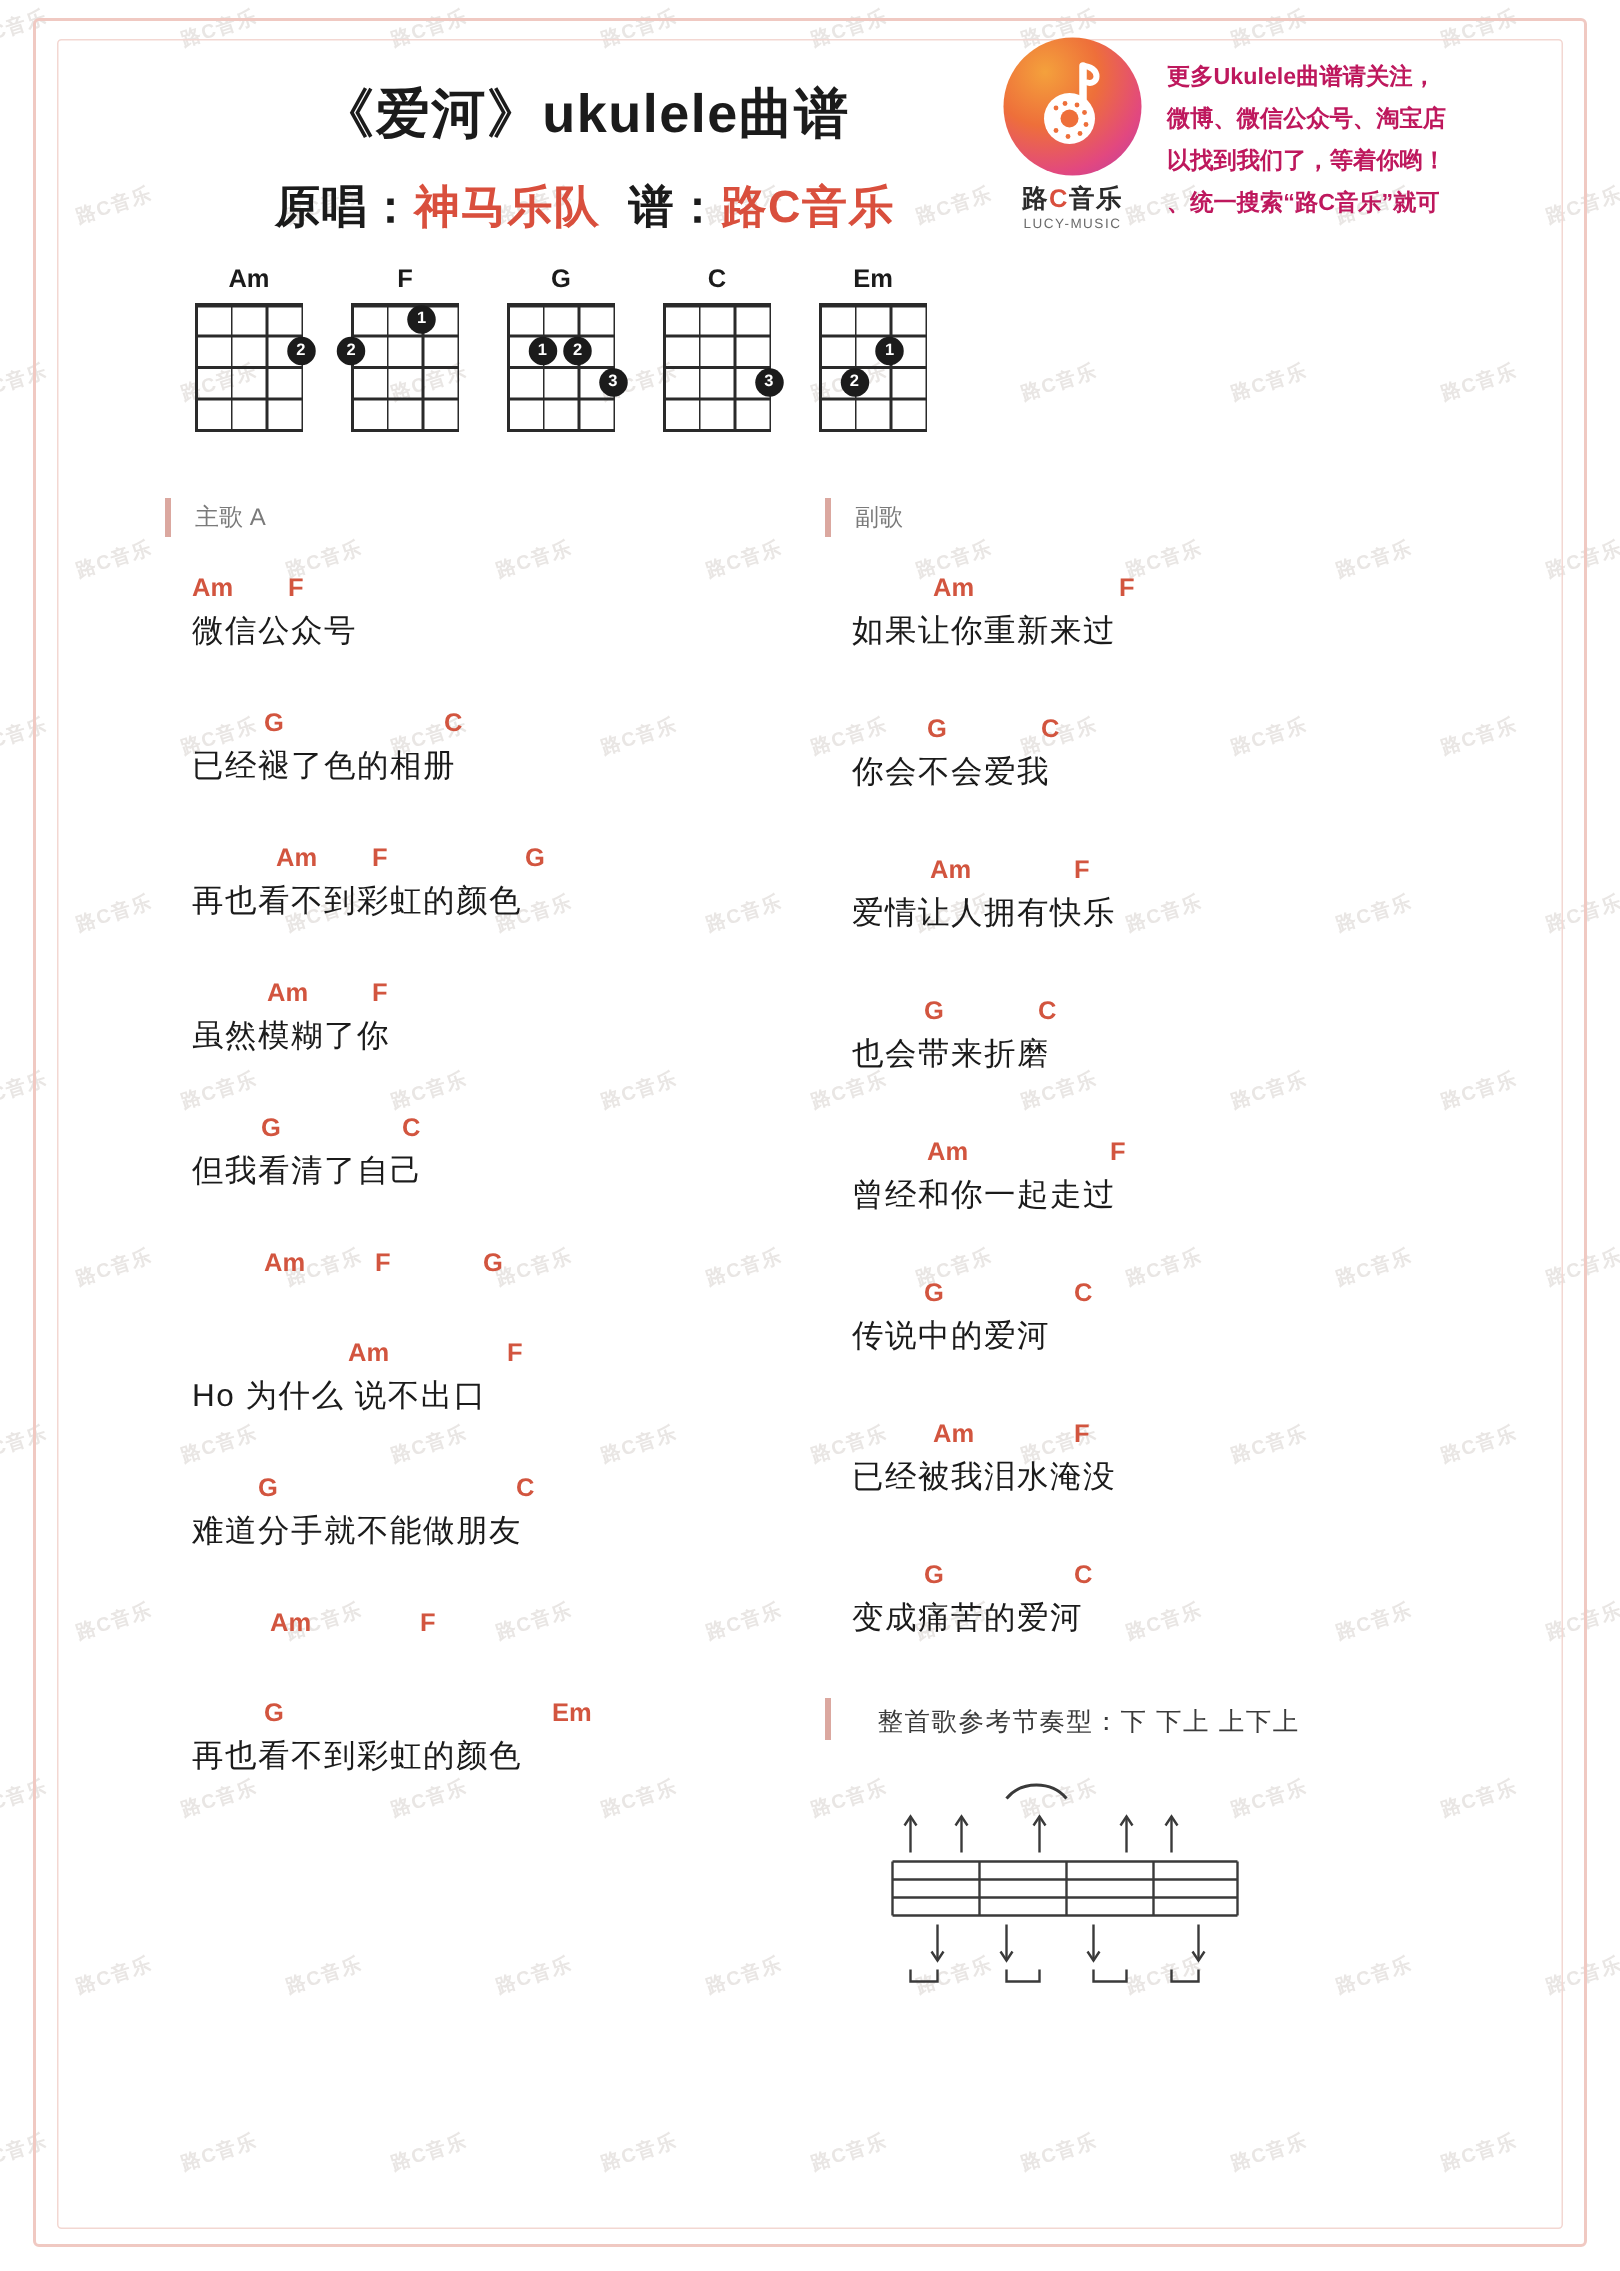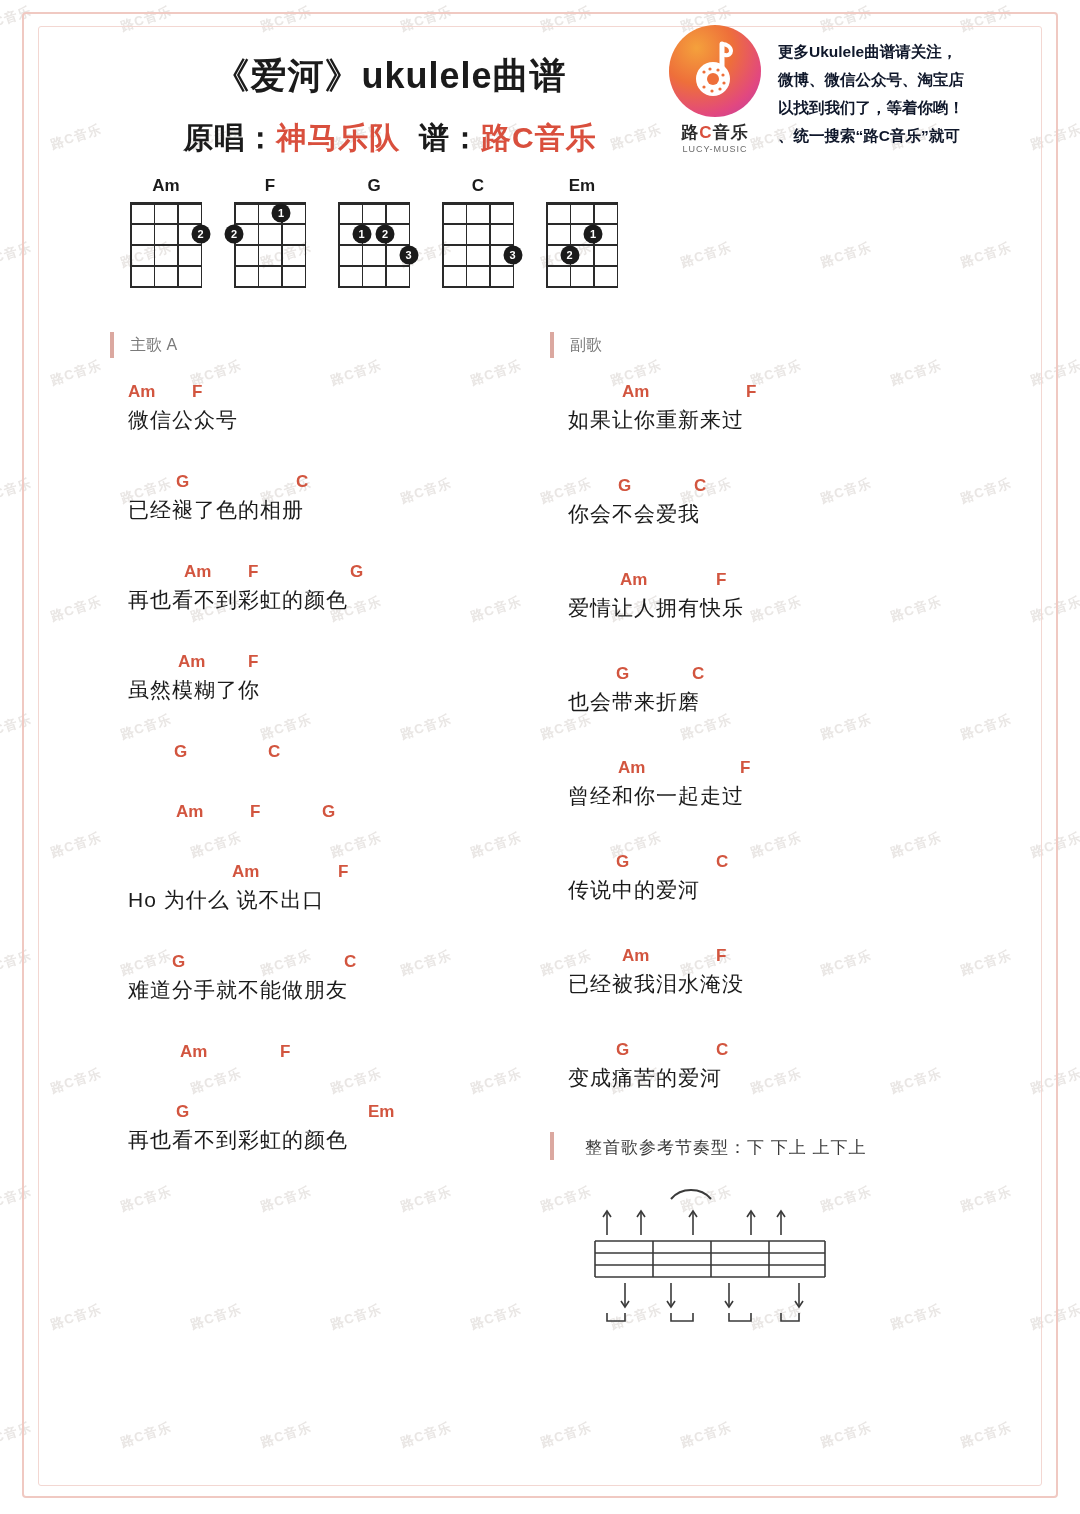--- a/index.html
+++ b/index.html
@@ -116,21 +116,21 @@
     letter-spacing: 1px;
   }
   .promo {
     position: absolute;
     left: 778px;
     top: 38px;
     width: 262px;
     font-size: 15.5px;
     line-height: 28px;
     font-weight: bold;
-    color: #0f172a;
+    color: #be185d;
   }
 
   
   .chords {
     position: absolute;
     left: 130px;
     top: 176px;
     display: flex;
     gap: 32px;
   }
@@ -508,20 +508,21 @@
         <span class="chord-lbl" style="left: 50px;">Am</span>
         <span class="chord-lbl" style="left: 120px;">F</span>
       </div>
       <div class="lyric-row">虽然模糊了你</div>
     </div>
     <div style="margin-bottom: 36px;">
       <div class="chord-row">
         <span class="chord-lbl" style="left: 46px;">G</span>
         <span class="chord-lbl" style="left: 140px;">C</span>
       </div>
+      <div class="lyric-row">但我看清了自己</div>
     </div>
     <div style="margin-bottom: 36px;">
       <div class="chord-row">
         <span class="chord-lbl" style="left: 48px;">Am</span>
         <span class="chord-lbl" style="left: 122px;">F</span>
         <span class="chord-lbl" style="left: 194px;">G</span>
       </div>
     </div>
     <div style="margin-bottom: 36px;">
       <div class="chord-row">

